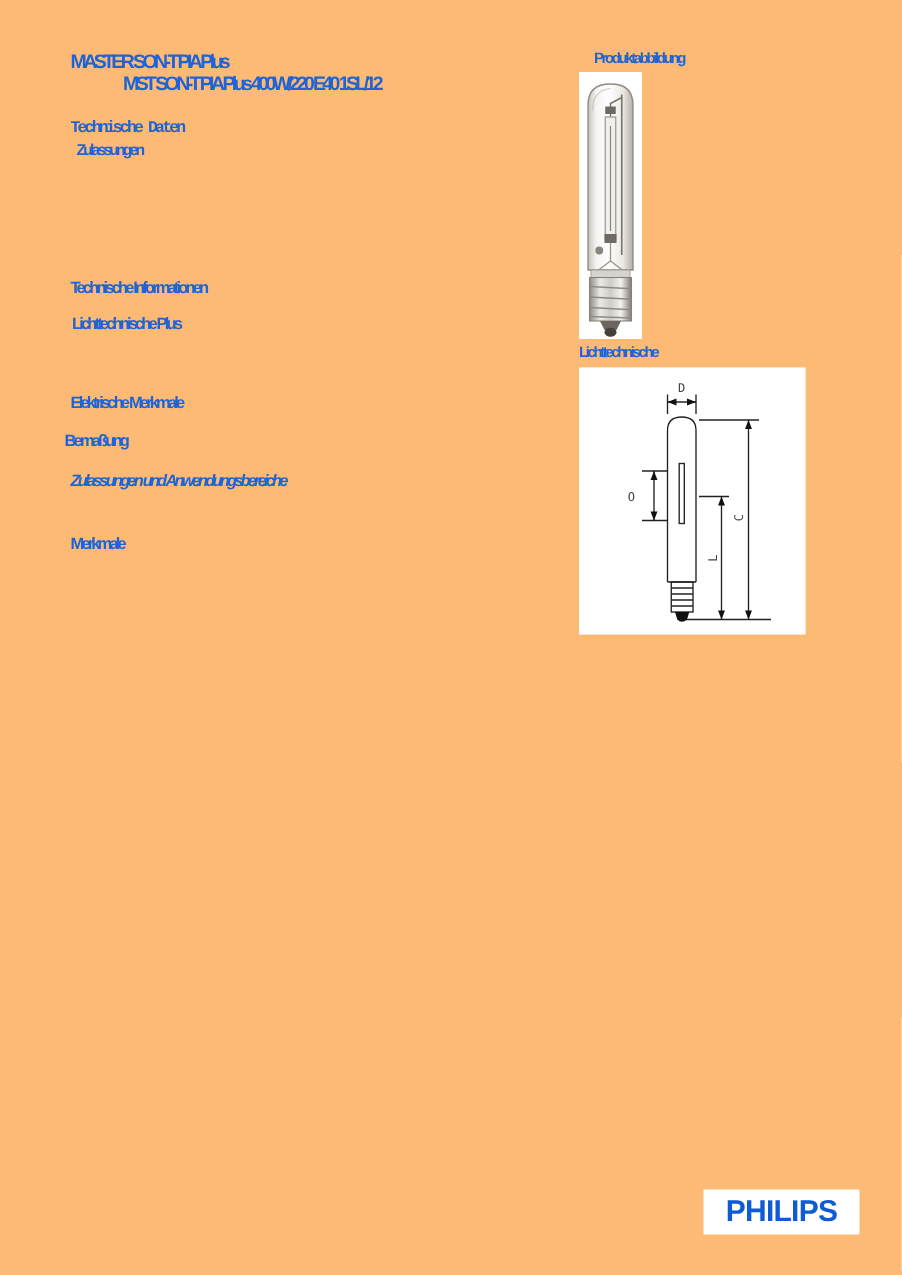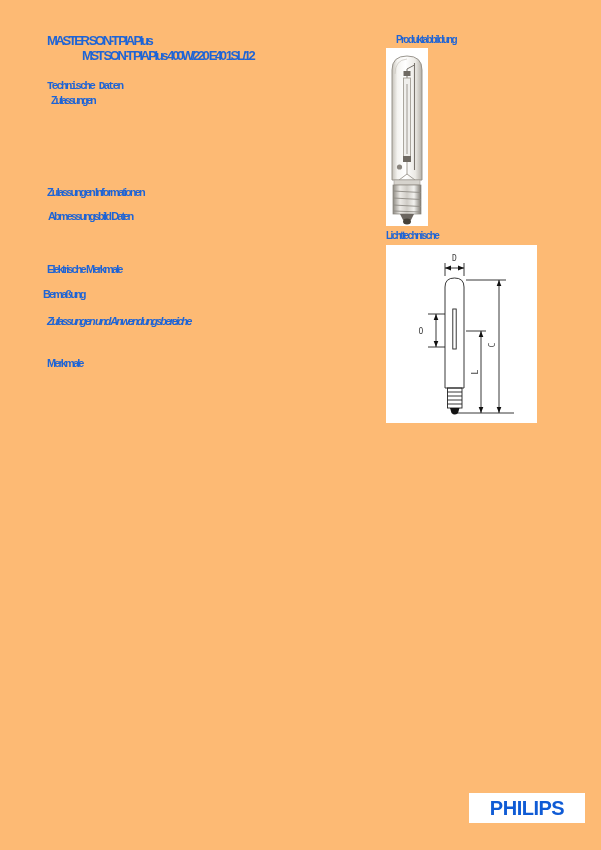--- a/index.html
+++ b/index.html
@@ -25,42 +25,42 @@
   .cap-drawing{ left:386px; top:231px; font-size:10px; letter-spacing:-1.6px; }
   .photo-box{
     position:absolute; left:386px; top:48px; width:42px; height:178px;
     background:#ffffff;
   }
   .drawing-box{
     position:absolute; left:386px; top:245px; width:151px; height:178px;
     background:#ffffff;
   }
   .logo-box{
-    position:absolute; left:469px; top:793px; width:116px; height:30px;
+    position:absolute; left:469px; top:793px; width:104px; height:30px;
     background:#ffffff; display:flex; align-items:center; justify-content:center;
   }
   .logo-text{
     color:#0f5bd5; font-weight:bold; font-size:20px; letter-spacing:-0.5px;
     font-family:"Liberation Sans", sans-serif;
   }
   svg{ display:block; }
 </style>
 </head>
 <body>
 
 <div class="page">
 
   <div class="txt title1">MASTER SON-T PIA Plus</div>
   <div class="txt title2">MST SON-T PIA Plus 400W/220 E40 1SL/12</div>
 
   <div class="txt sec1">Technische Daten</div>
   <div class="txt sec1b">Zulassungen</div>
 
-  <div class="txt h-a">Zulassungen Informationen</div>
-  <div class="txt h-b">Abmessungsbild Daten</div>
+  <div class="txt h-a">Technische Informationen</div>
+  <div class="txt h-b">Lichttechnische Plus</div>
   <div class="txt h-c">Elektrische Merkmale</div>
   <div class="txt h-d">Bemaßung</div>
   <div class="txt h-e">Zulassungen und Anwendungsbereiche</div>
   <div class="txt h-f">Merkmale</div>
 
   <div class="txt cap-photo">Produktabbildung</div>
 
   <div class="photo-box">
     <svg width="42" height="178" viewBox="0 0 42 178">
       <defs>

